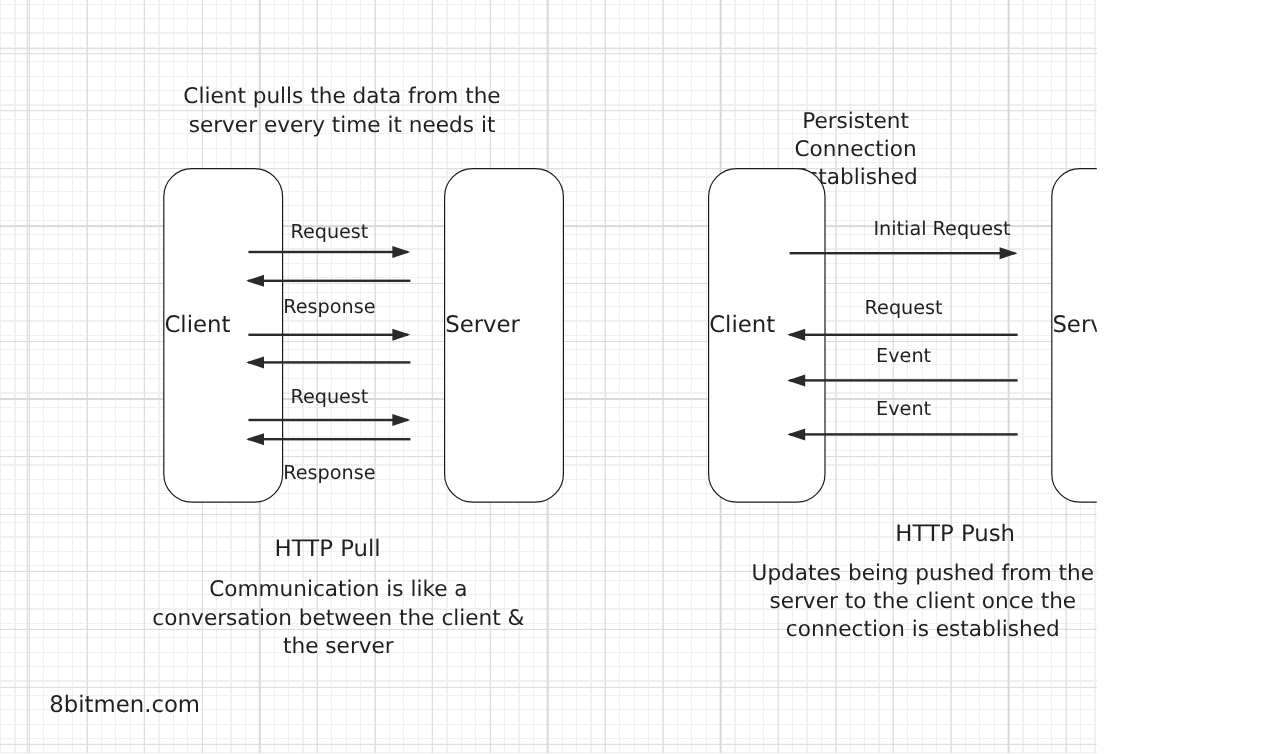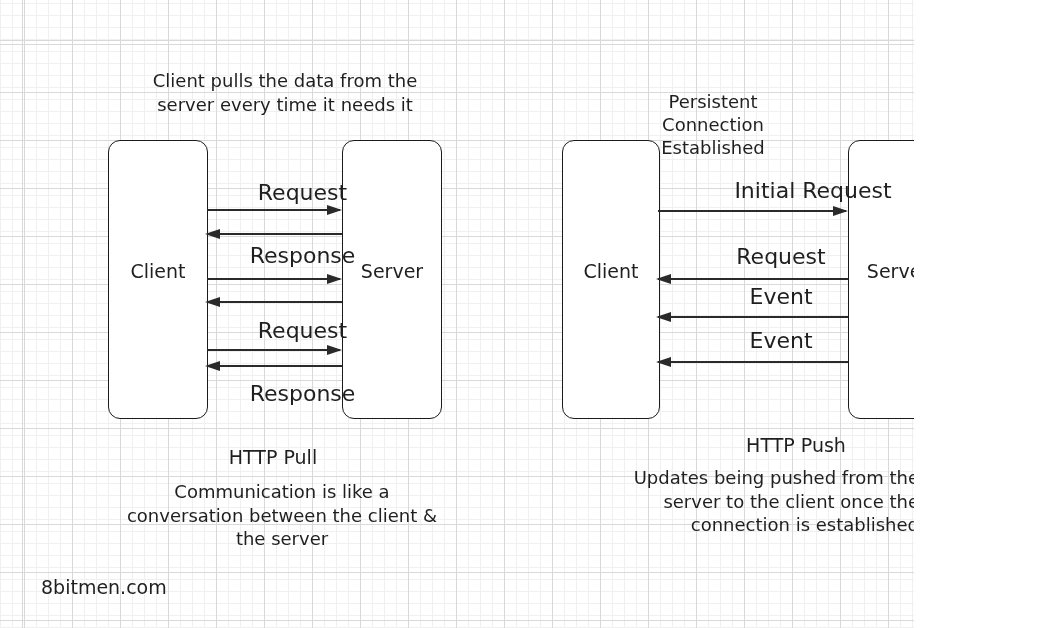--- a/index.html
+++ b/index.html
@@ -22,35 +22,34 @@
     position: absolute;
     text-align: center;
     font-size: 18px;
     line-height: 24px;
     white-space: pre-line;
   }
   .node {
     position: absolute;
     background: #ffffff;
     border: 1.5px solid #1b1b1b;
-    border-radius: 12px;
+    border-radius: 24px;
     display: flex;
     align-items: center;
-    justify-content: center;
+    margin-left: 28px;
   }
   .node-label {
     font-size: 19px;
     transform: translateY(-9px);
   }
   .msg-label {
     position: absolute;
     text-align: center;
-    font-size: 22px;
+    font-size: 16px;
     line-height: 22px;
-    padding-left: 28px;
   }
   .arrow {
     position: absolute;
     height: 2px;
     background: #2a2a2a;
   }
   .arrow::after {
     content: "";
     position: absolute;
     top: -4.5px;
@@ -137,20 +136,20 @@
     <div class="msg-label" style="left:658px; top:246px; width:190px;">Request</div>
     <div class="arrow left" style="left:658px; top:278px; width:190px;"></div>
 
     <div class="msg-label" style="left:658px; top:286px; width:190px;">Event</div>
     <div class="arrow left" style="left:658px; top:316px; width:190px;"></div>
 
     <div class="msg-label" style="left:658px; top:330px; width:190px;">Event</div>
     <div class="arrow left" style="left:658px; top:361px; width:190px;"></div>
 
     <div class="caption-title" style="left:696px; top:435px; width:200px;">HTTP Push</div>
-    <div class="caption-body" style="left:619px; top:466px; width:300px;text-align:right;">Updates being pushed from the
+    <div class="caption-body" style="left:619px; top:466px; width:300px;">Updates being pushed from the
 server to the client once the
 connection is established</div>
   </div>
 
   <div class="brand" style="left:41px; top:576px;">8bitmen.com</div>
 
 </div>
 
 </body></html>

